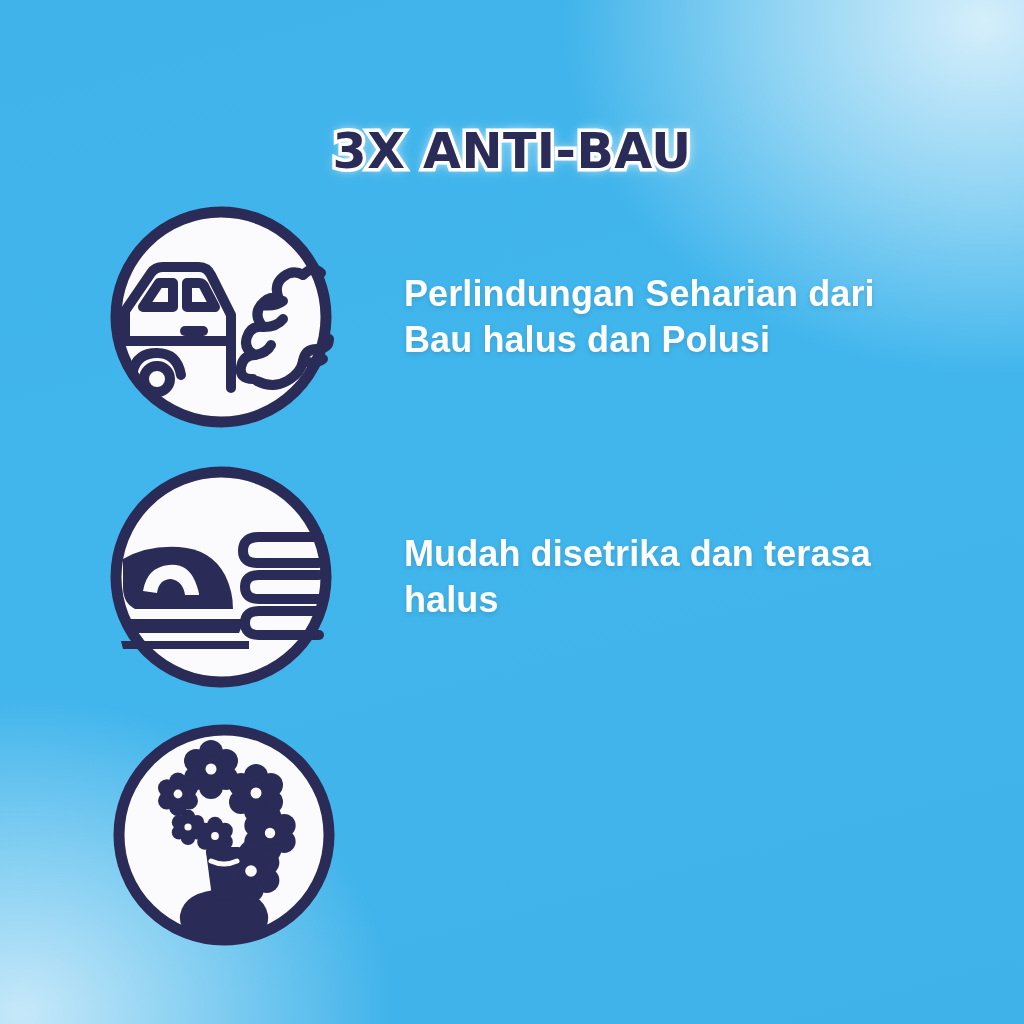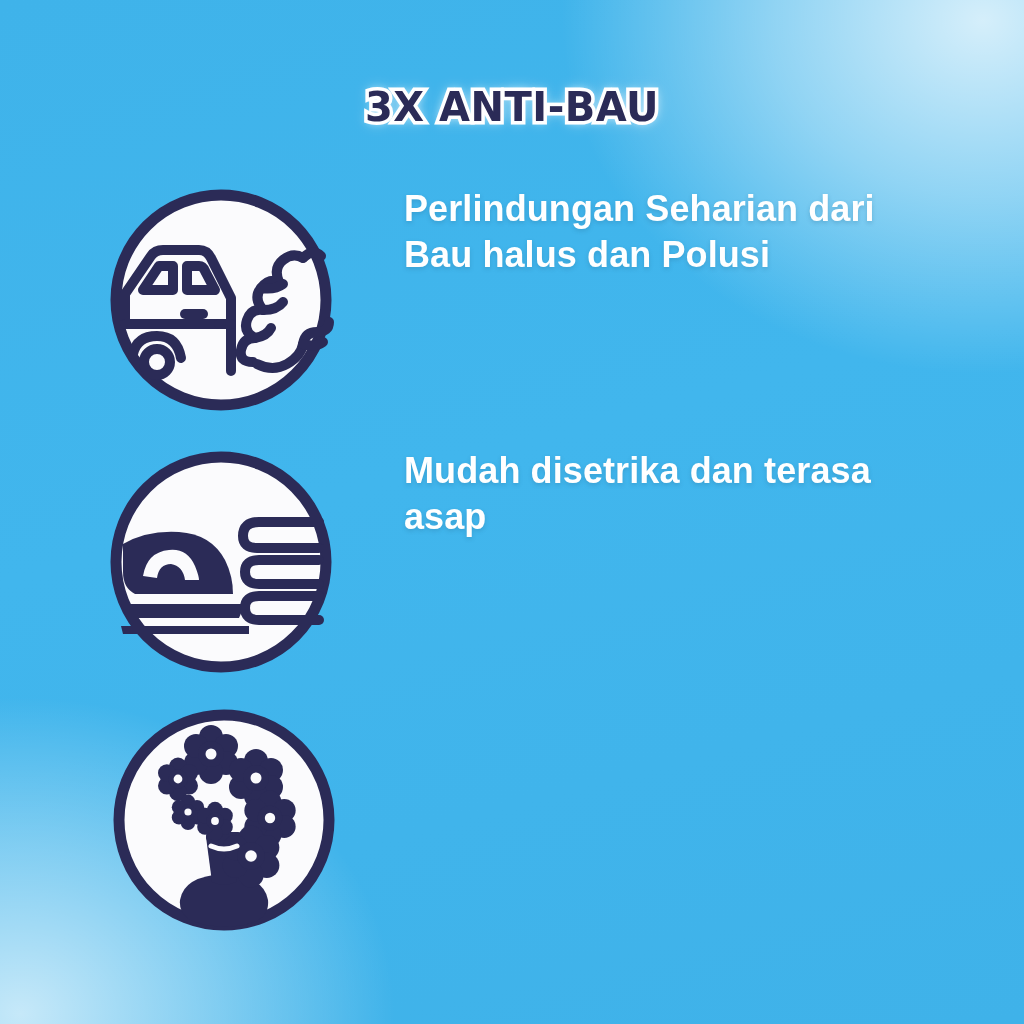--- a/index.html
+++ b/index.html
@@ -30,42 +30,44 @@
   .title-wrap {
     position: absolute;
     left: 0;
     top: 86px;
     width: 100%;
     text-align: center;
   }
   .title {
     display: inline-block;
     font-family: "DejaVu Sans", sans-serif;
-    font-size: 40px;
+    font-size: 49px;
     font-weight: bold;
     letter-spacing: 0.5px;
     color: #2b2b57;
     line-height: 1.05;
     -webkit-text-stroke: 7px #ffffff;
     paint-order: stroke fill;
     text-shadow:
       0 0 10px rgba(255,255,255,0.85),
       0 0 16px rgba(255,255,255,0.55);
+    margin-top: 40px;
   }
 
   
   .features {
     position: absolute;
     left: 0;
     top: 186px;
     width: 1024px;
   }
   .feature {
     position: relative;
     display: flex;
+    align-items: center;
     height: 258px;
   }
   .icon-badge {
     position: relative;
     flex: 0 0 auto;
     margin-left: 107px;
     width: 228px;
     height: 228px;
   }
   .icon-badge svg {
@@ -159,21 +161,21 @@
             <path d="M212 74 L152 74 Q136 74 136 88 Q136 100 150 100 L166 100"></path>
             <path d="M212 100 L166 100"></path>
             <path d="M212 112 L152 112 Q138 112 138 124 Q138 136 152 136 L212 136"></path>
             <path d="M212 148 L152 148 Q138 148 138 160 Q138 172 152 172 L166 172"></path>
             <path d="M212 172 L166 172"></path>
           </g>
         </svg>
       </div>
       <div class="feature-text">
         <span class="ln">Mudah disetrika dan terasa</span>
-        <span class="ln">asap</span>
+        <span class="ln">halus</span>
       </div>
     </div>
 
     <div class="feature row-3">
       <div class="icon-badge">
         <svg viewBox="0 0 228 228" xmlns="http://www.w3.org/2000/svg">
           <circle cx="114" cy="114" r="105" fill="#fbfbfd" stroke="#2b2b57" stroke-width="11"></circle>
           <g fill="#2b2b57">
 
             <path d="M114 168 Q74 170 70 194 Q68 214 96 219 Q114 222 134 219 Q160 214 158 194 Q154 170 114 168 Z"></path>

